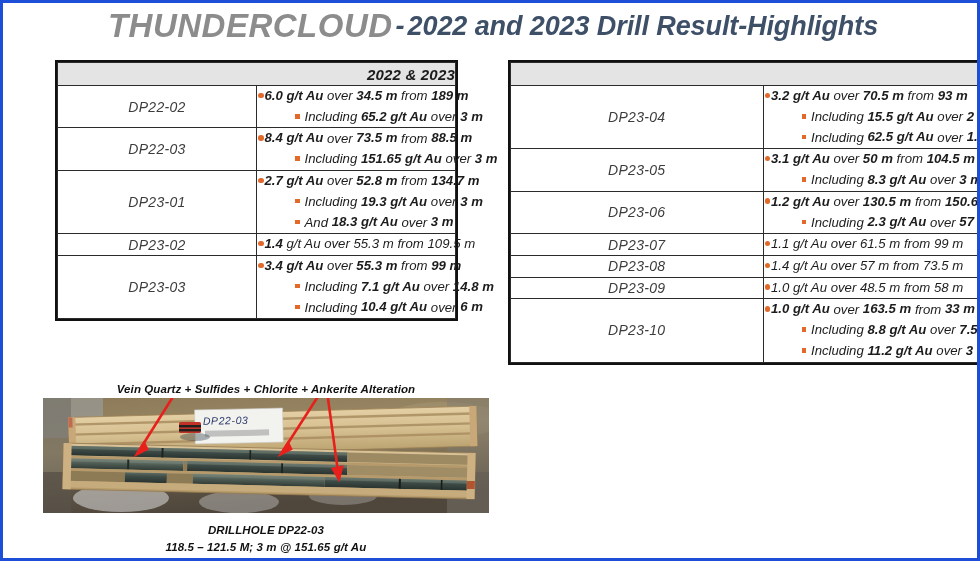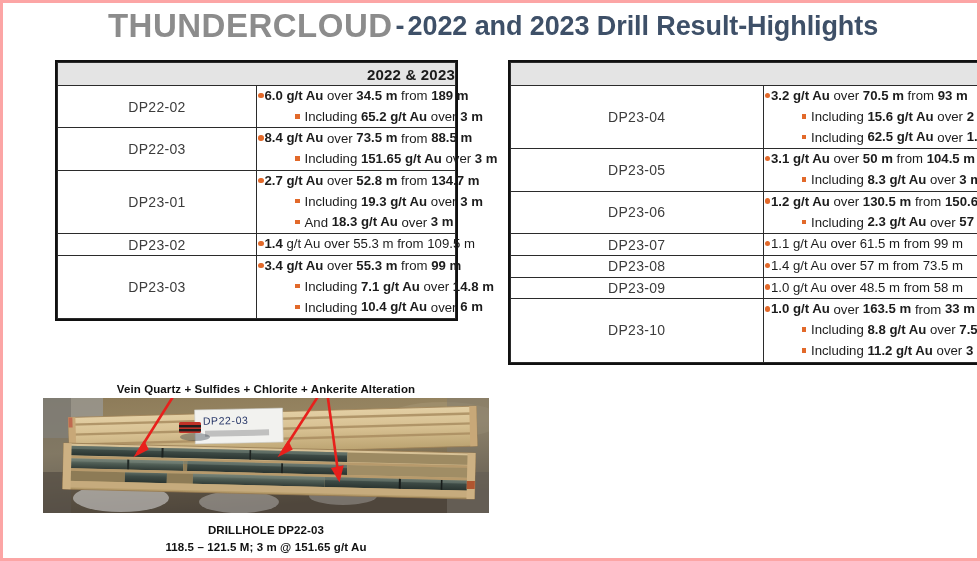--- a/index.html
+++ b/index.html
@@ -13,22 +13,23 @@
     overflow: hidden;
     font-family: "Liberation Sans", sans-serif;
   }
 
   #slide {
     position: relative;
     width: 980px;
     height: 561px;
     background: #ffffff;
     box-sizing: border-box;
-    border: 3px solid #fca5a5;
+    border: 3px solid #1d4ed8;
     overflow: hidden;
+    font-style: italic;
   }
 
   
   #title-bar {
     position: absolute;
     left: 0;
     top: 4px;
     width: 980px;
     height: 42px;
     text-align: center;
@@ -237,21 +238,21 @@
       <thead>
         <tr>
           <th class="hdr-cell" colspan="2" style="background: rgb(228, 228, 228);">2023</th>
         </tr>
       </thead>
       <tbody id="right-body">
           <tr>
             <td class="hole-cell">DP23-04</td>
             <td class="data-cell">
               <span class="line lvl1"><span class="dot" style="background: rgb(226, 105, 42);"></span><span class="txt b">3.2 g/t Au </span><span class="txt n">over </span><span class="txt b">70.5 m </span><span class="txt n">from </span><span class="txt b">93 m</span></span>
-              <span class="line lvl2"><span class="sq" style="background: rgb(226, 105, 42);"></span><span class="txt n">Including </span><span class="txt b">15.6 g/t Au </span><span class="txt n">over </span><span class="txt b">2 m</span></span>
+              <span class="line lvl2"><span class="sq" style="background: rgb(226, 105, 42);"></span><span class="txt n">Including </span><span class="txt b">15.5 g/t Au </span><span class="txt n">over </span><span class="txt b">2 m</span></span>
               <span class="line lvl2"><span class="sq" style="background: rgb(226, 105, 42);"></span><span class="txt n">Including </span><span class="txt b">62.5 g/t Au </span><span class="txt n">over </span><span class="txt b">1.5 m</span></span>
             </td>
           </tr>
           <tr>
             <td class="hole-cell">DP23-05</td>
             <td class="data-cell">
               <span class="line lvl1"><span class="dot" style="background: rgb(226, 105, 42);"></span><span class="txt b">3.1 g/t Au </span><span class="txt n">over </span><span class="txt b">50 m </span><span class="txt n">from </span><span class="txt b">104.5 m</span></span>
               <span class="line lvl2"><span class="sq" style="background: rgb(226, 105, 42);"></span><span class="txt n">Including </span><span class="txt b">8.3 g/t Au </span><span class="txt n">over </span><span class="txt b">3 m</span></span>
             </td>
           </tr>

